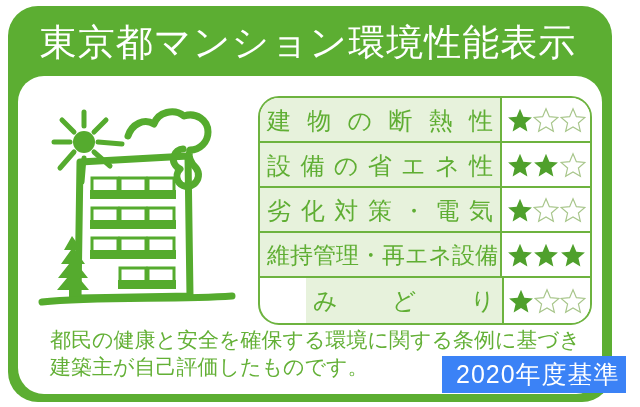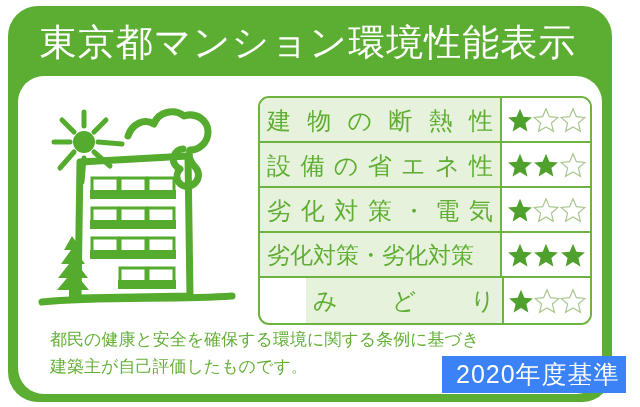--- a/index.html
+++ b/index.html
@@ -63,21 +63,21 @@
   }
   #illustration svg { display: block; }
 
   
   #table {
     position: absolute;
     left: 240px;
     top: 20px;
     width: 334px;
     border: 2px solid #6DB33F;
-    border-radius: 11px;
+    border-radius: 21px;
     box-sizing: border-box;
     overflow: hidden;
     background: #ffffff;
   }
   .row {
     display: flex;
     height: 45px;
     box-sizing: border-box;
     border-bottom: 2px solid #6DB33F;
   }
@@ -123,21 +123,21 @@
     display: block;
   }
 
   
   #footer-text {
     position: absolute;
     left: 32px;
     top: 250px;
     width: 400px;
     color: #63B036;
-    font-size: 17px;
+    font-size: 21px;
     line-height: 27px;
     white-space: nowrap;
   }
   #year-badge {
     position: absolute;
     left: 424px;
     top: 280px;
     background: #3b82f6;
     color: #ffffff;
     font-size: 25px;
@@ -264,21 +264,21 @@
               <path d="M12 1.6 L15.1 8.9 L23 9.6 L17 14.8 L18.8 22.5 L12 18.4 L5.2 22.5 L7 14.8 L1 9.6 L8.9 8.9 Z" fill="#ffffff" stroke="#A8C68B" stroke-width="1.1"></path>
             </svg>
           <svg class="star" viewBox="0 0 24 24">
               <path d="M12 1.6 L15.1 8.9 L23 9.6 L17 14.8 L18.8 22.5 L12 18.4 L5.2 22.5 L7 14.8 L1 9.6 L8.9 8.9 Z" fill="#ffffff" stroke="#A8C68B" stroke-width="1.1"></path>
             </svg>
         </div>
       </div>
 
       <div class="row">
         <div class="label-cell tight">
-          <span class="label-inner">劣化対策・劣化対策</span>
+          <span class="label-inner">維持管理・再エネ設備</span>
         </div>
         <div class="stars-cell">
           <svg class="star" viewBox="0 0 24 24">
               <path d="M12 1.6 L15.1 8.9 L23 9.6 L17 14.8 L18.8 22.5 L12 18.4 L5.2 22.5 L7 14.8 L1 9.6 L8.9 8.9 Z" fill="#4FA02C"></path>
             </svg>
           <svg class="star" viewBox="0 0 24 24">
               <path d="M12 1.6 L15.1 8.9 L23 9.6 L17 14.8 L18.8 22.5 L12 18.4 L5.2 22.5 L7 14.8 L1 9.6 L8.9 8.9 Z" fill="#4FA02C"></path>
             </svg>
           <svg class="star" viewBox="0 0 24 24">
               <path d="M12 1.6 L15.1 8.9 L23 9.6 L17 14.8 L18.8 22.5 L12 18.4 L5.2 22.5 L7 14.8 L1 9.6 L8.9 8.9 Z" fill="#4FA02C"></path>

